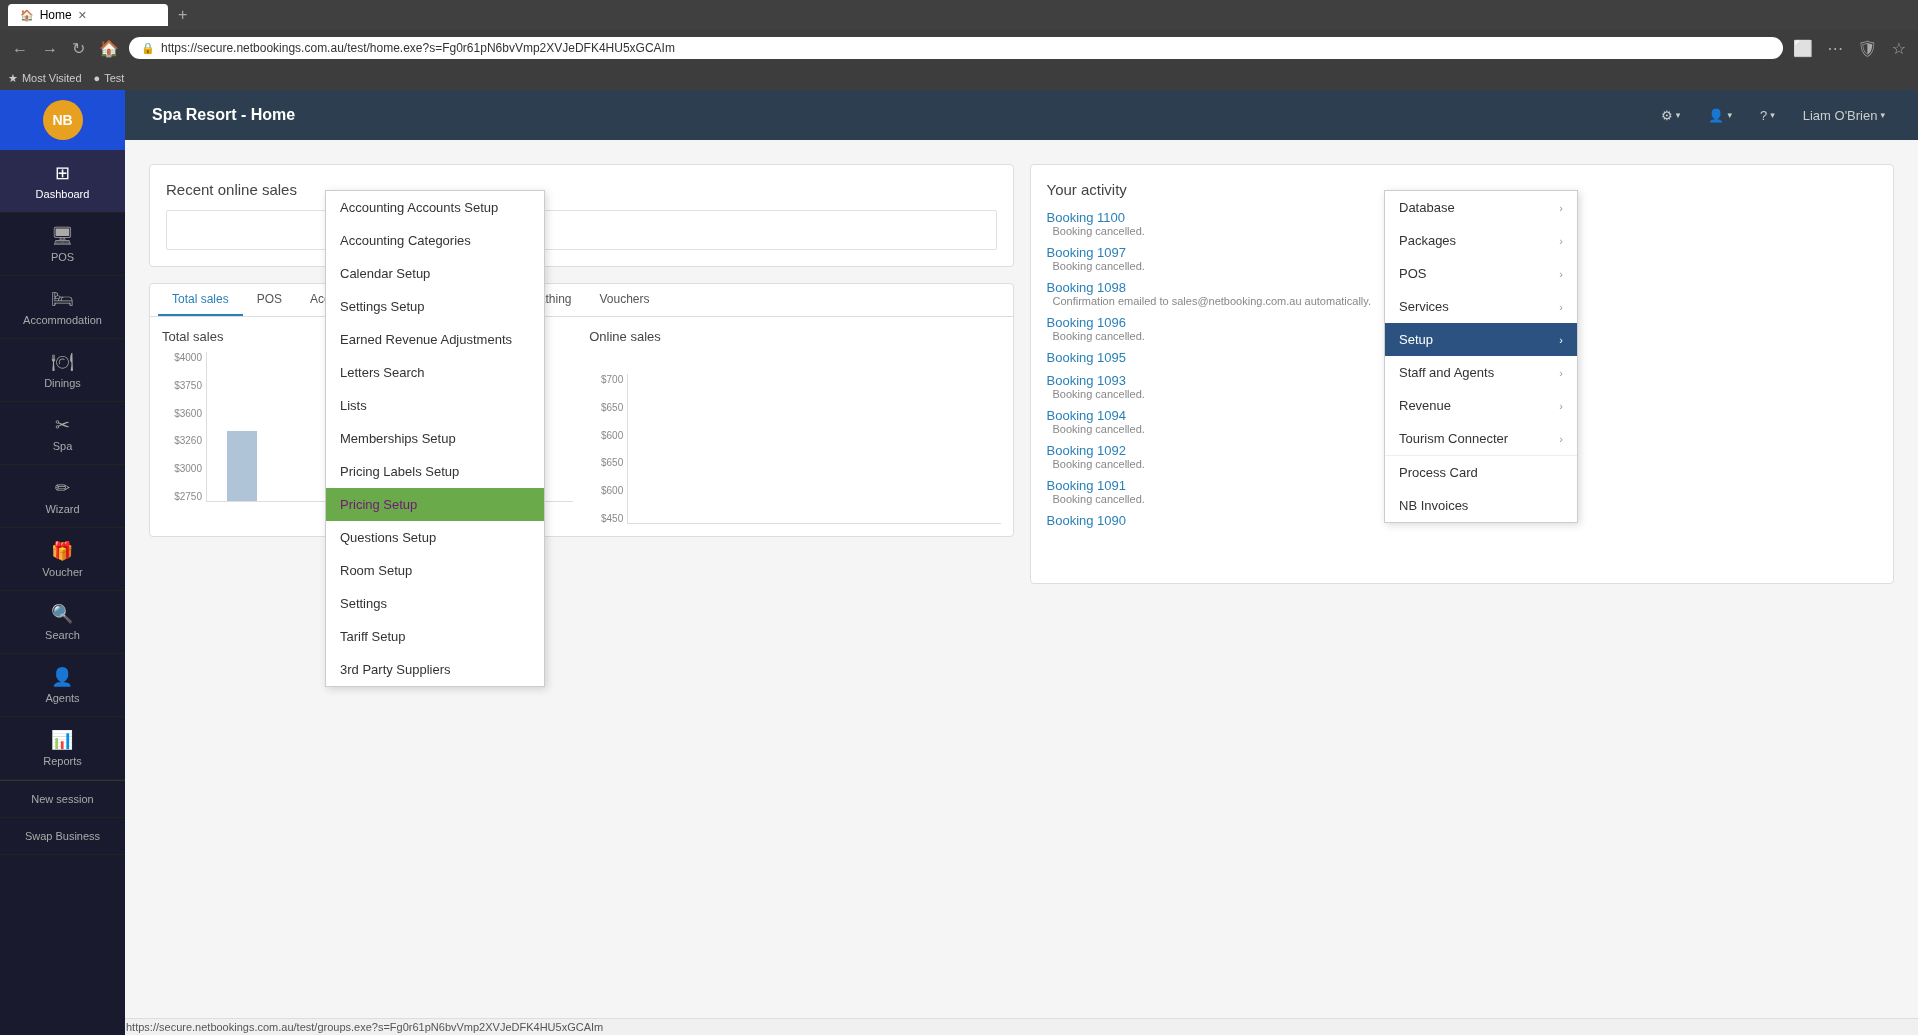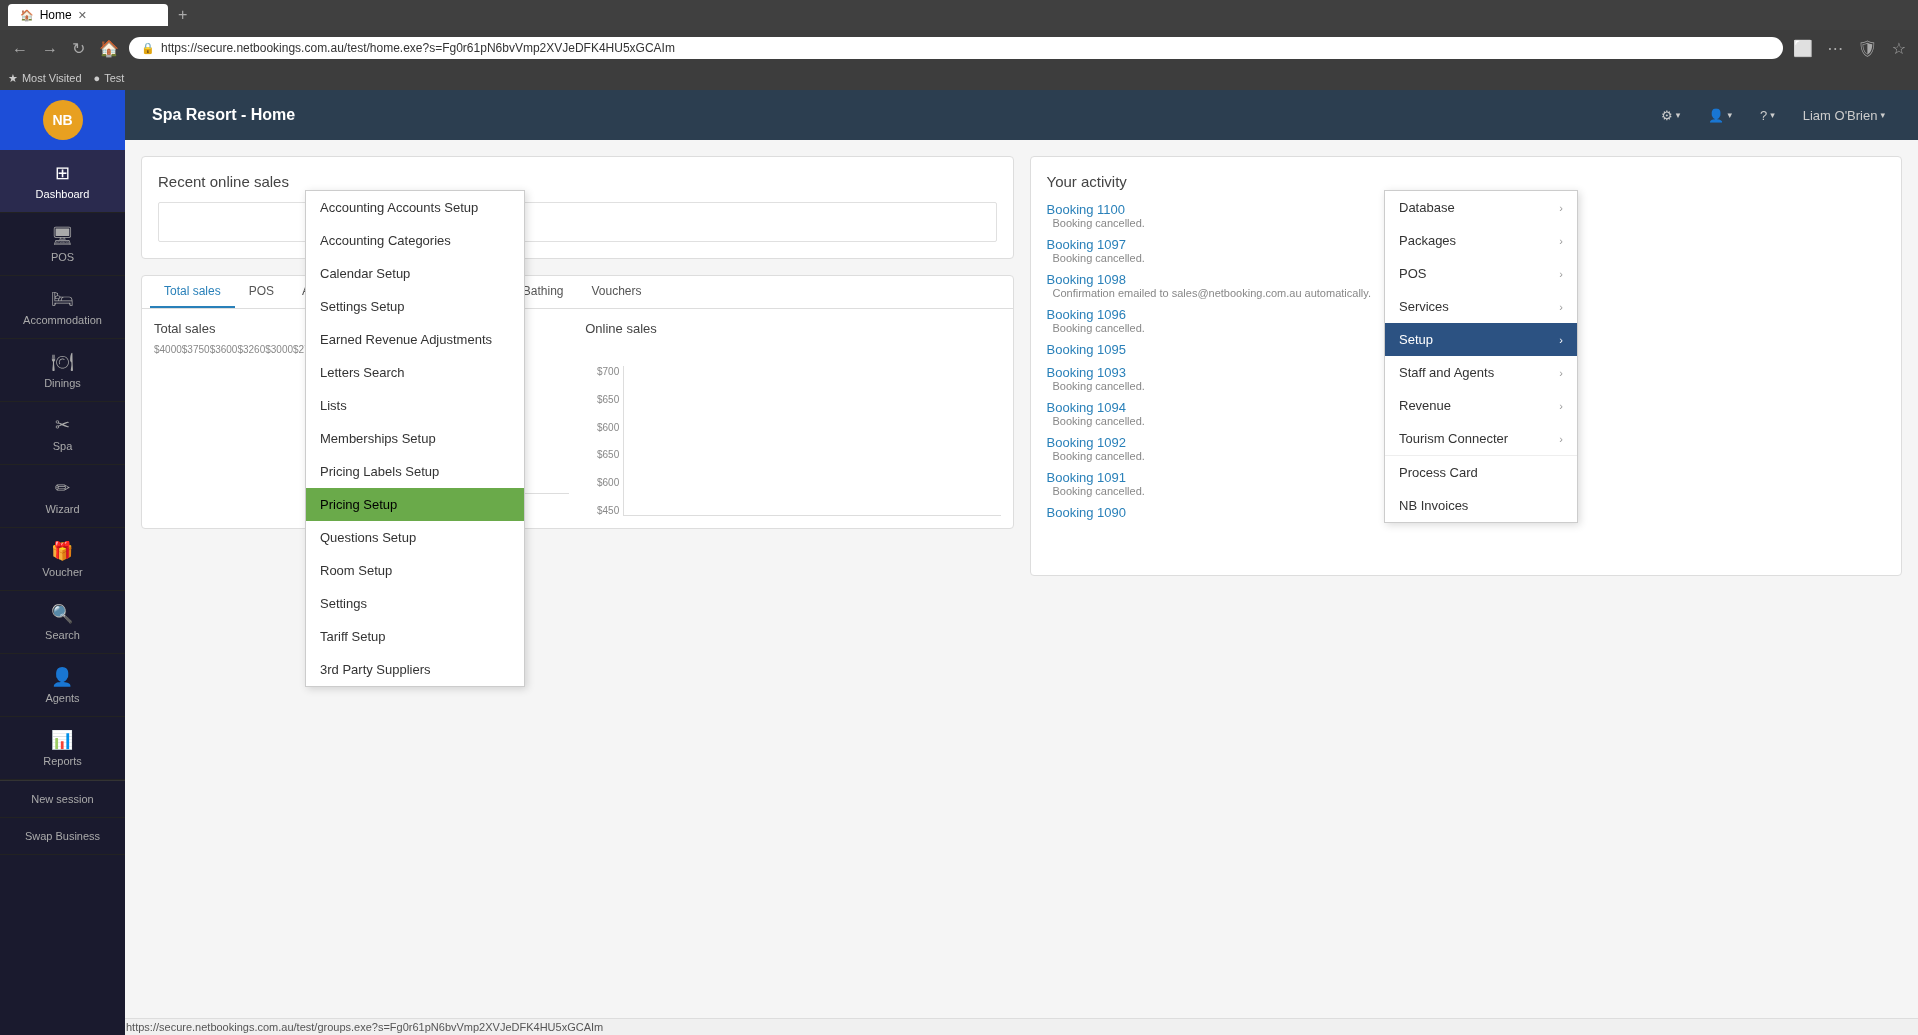--- a/index.html
+++ b/index.html
@@ -35,21 +35,21 @@
     .main-area { flex: 1; display: flex; flex-direction: column; overflow: hidden; }
     .app-header { background: #2c3e50; height: 50px; display: flex; align-items: center; justify-content: space-between; padding: 0 27px; color: #fff; }
     .app-header-title { font-size: 16px; color: #ccc; }
     .app-header-title span { color: #fff; font-weight: bold; }
     .header-actions { display: flex; align-items: center; gap: 16px; }
 
     
     .content { flex: 1; display: flex; overflow: hidden; position: relative; }
 
     
-    .main-content { flex: 1; padding: 16px; overflow-y: auto; background: #f5f5f5; }
+    .main-content { flex: 1; padding: 24px; overflow-y: auto; background: #f5f5f5; }
     .section-title { font-size: 15px; color: #444; margin-bottom: 12px; }
     .sales-panel { background: #fff; border: 1px solid #ddd; border-radius: 4px; padding: 16px; margin-bottom: 16px; }
     .recent-sales-box { background: #fff; border: 1px solid #e0e0e0; height: 40px; border-radius: 2px; }
 
     .two-col { display: flex; gap: 16px; }
     .col-left { flex: 0 0 calc(50% - 8px); }
     .col-right { flex: 0 0 calc(50% - 8px); }
 
     .activity-panel { background: #fff; border: 1px solid #ddd; border-radius: 4px; padding: 16px; height: 420px; overflow-y: auto; }
     .activity-title { font-size: 15px; color: #444; margin-bottom: 12px; }
@@ -73,21 +73,21 @@
     .dropdown-menu { position: absolute; top: 0; right: 0; background: #fff; border: 1px solid #ccc; min-width: 180px; box-shadow: 2px 2px 8px rgba(0,0,0,0.15); z-index: 200; }
     .dropdown-item { padding: 9px 14px; cursor: pointer; display: flex; justify-content: space-between; align-items: center; font-size: 13px; color: #333; }
     .dropdown-item.active { background: #2c5282; color: #fff; }
     .dropdown-item .arrow { font-size: 11px; color: #999; }
     .dropdown-item.active .arrow { color: #fff; }
     .dropdown-divider { height: 1px; background: #eee; }
 
     
     .submenu { position: absolute; left: 180px; top: 0; background: #fff; border: 1px solid #ccc; min-width: 220px; box-shadow: 2px 2px 8px rgba(0,0,0,0.15); z-index: 300; }
     .submenu-item { padding: 9px 14px; cursor: pointer; font-size: 13px; color: #333; }
-    .submenu-item.highlighted { background: #6aaa4a; color: #000000; }
+    .submenu-item.highlighted { background: #6aaa4a; color: #701a75; }
 
     
     .status-bar { background: #f0f0f0; border-top: 1px solid #ddd; padding: 2px 1px; font-size: 11px; color: #555; }
 
     
     .header-icon-btn { display: flex; align-items: center; gap: 3px; cursor: pointer; color: #ccc; font-size: 13px; padding: 4px 6px; border-radius: 3px; }
     .chevron-down { font-size: 9px; }
   </style>
 </head>
 <body>
@@ -235,21 +235,21 @@
                 <div class="chart-tab">Tours</div>
                 <div class="chart-tab">Spa</div>
                 <div class="chart-tab">Bathing</div>
                 <div class="chart-tab">Vouchers</div>
               </div>
               <div class="charts-row">
 
                 <div class="chart-box">
                   <div class="chart-title">Total sales</div>
                   <div style="display:flex; align-items:flex-end; gap:0;">
-                    <div style="display:flex; flex-direction:row; justify-content:space-between; height:150px; font-size:10px; color:#888; padding-right:4px; text-align:right; min-width:44px;">
+                    <div style="display:flex; flex-direction:column; justify-content:space-between; height:150px; font-size:10px; color:#888; padding-right:4px; text-align:right; min-width:44px;">
                       <span>$4000</span>
                       <span>$3750</span>
                       <span>$3600</span>
                       <span>$3260</span>
                       <span>$3000</span>
                       <span>$2750</span>
                     </div>
                     <div class="chart-area" style="flex:1; height:150px; position:relative; border-left:1px solid #ddd; border-bottom:1px solid #ddd;">
                       <div style="position:absolute; bottom:0; left:20px; width:30px; height:70px; background:#b0c4d8;"></div>
                     </div>
@@ -351,21 +351,21 @@
           </div>
           <div class="dropdown-divider"></div>
           <div class="dropdown-item">
             <span>Process Card</span>
           </div>
           <div class="dropdown-item">
             <span>NB Invoices</span>
           </div>
         </div>
 
-        <div class="submenu" style="top:50px; right:155px; width:215px;">
+        <div class="submenu" style="top:50px; right:155px; width:215px;margin-left:20px;">
           <div class="submenu-item">Accounting Accounts Setup</div>
           <div class="submenu-item">Accounting Categories</div>
           <div class="submenu-item">Calendar Setup</div>
           <div class="submenu-item">Settings Setup</div>
           <div class="submenu-item">Earned Revenue Adjustments</div>
           <div class="submenu-item">Letters Search</div>
           <div class="submenu-item">Lists</div>
           <div class="submenu-item">Memberships Setup</div>
           <div class="submenu-item">Pricing Labels Setup</div>
           <div class="submenu-item highlighted">Pricing Setup</div>

